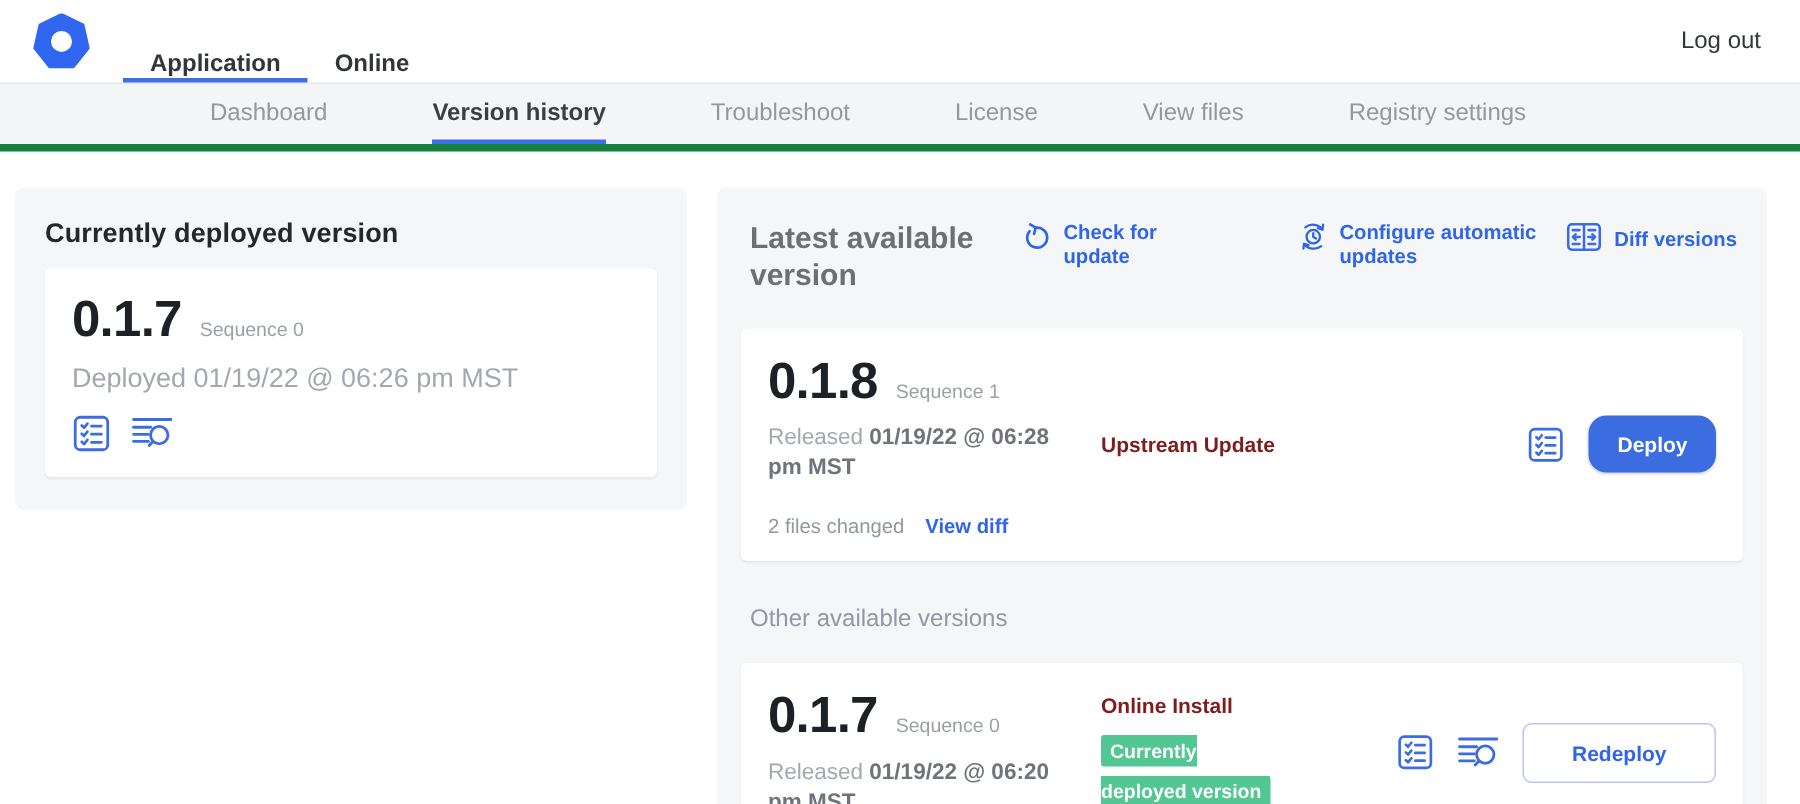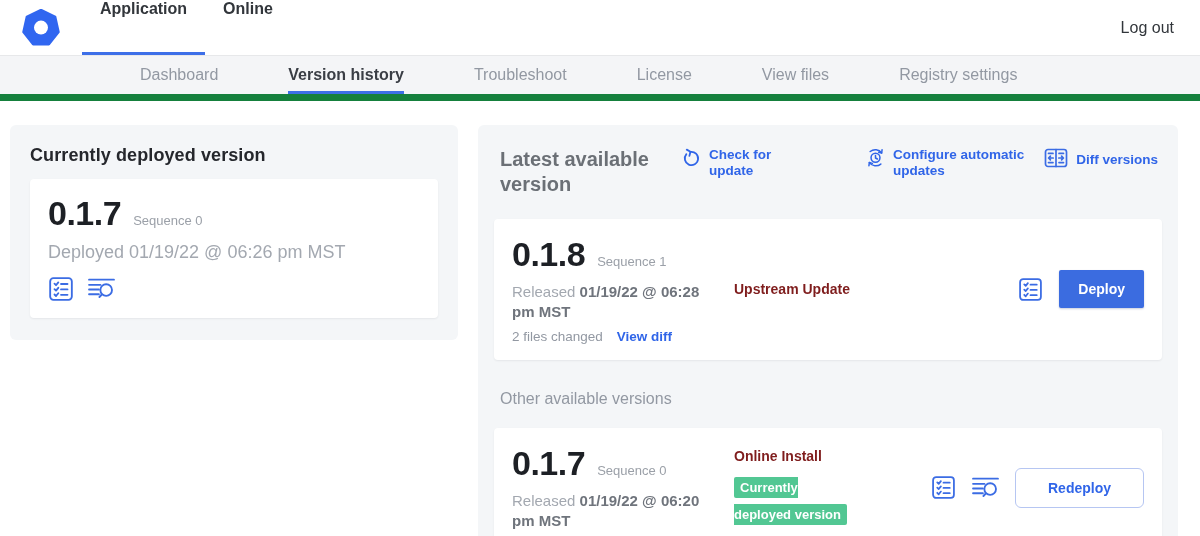--- a/index.html
+++ b/index.html
@@ -3,32 +3,32 @@
 <meta charset="utf-8">
 <style>
   * { margin: 0; padding: 0; box-sizing: border-box; }
   html, body { width: 1200px; height: 536px; background: #fff; overflow: hidden;
     font-family: "Liberation Sans", "DejaVu Sans", sans-serif; color: #32363b; }
 
   
   .header { height: 55px; display: flex; align-items: stretch; background: #fff; }
   .logo-wrap { display: flex; align-items: center; padding: 0 0 0 22px; }
   .header-tabs { display: flex; margin-left: 22px; }
-  .header-tab { display: flex; align-items: flex-start; padding: 0 18px; font-size: 16px;
+  .header-tab { display: flex; align-items: flex-end; padding: 0 18px; font-size: 16px;
     font-weight: 600; color: #32363b; cursor: pointer; border-bottom: 3px solid transparent; }
   .header-tab.active { border-bottom-color: #3d6fe8; }
   .header-right { margin-left: auto; display: flex; align-items: center; padding-right: 26px; gap: 26px; }
   .add-app-btn { border: 1px solid #92aef5; background: #fff; color: #3065e8; font-weight: 700;
     font-size: 14px; padding: 9px 22px; border-radius: 19px; cursor: pointer;
     font-family: inherit; }
   .logout { font-size: 16px; color: #32363b; cursor: pointer; }
 
   
   .subnav { height: 46px; background: #f4f5f7; border-top: 1px solid #e7e8ea;
-    border-bottom: 7px solid #15803d; display: flex; align-items: stretch;
+    border-bottom: 5px solid #15803d; display: flex; align-items: stretch;
     padding-left: 140px; gap: 70px; }
   .subnav-item { display: flex; align-items: center; font-size: 16px; color: #9298a2;
     cursor: pointer; border-bottom: 3px solid transparent; padding-top: 2px; }
   .subnav-item.active { color: #3a3e45; font-weight: 600; border-bottom-color: #3d6fe8; }
 
   
   .main { display: flex; align-items: flex-start; padding: 24px 22px 8px 10px; gap: 20px; }
   .panel { background: #f4f6f8; border-radius: 6px; }
   .panel-left { width: 448px; padding: 20px 20px 22px 20px; }
   .panel-left h2 { font-size: 18px; font-weight: 700; color: #25272c; letter-spacing: .1px; }
@@ -51,30 +51,30 @@
   .hdr-action svg { margin-top: 1px; flex: none; }
   .act-check { margin-left: 32px; width: 118px; }
   .act-auto  { margin-left: 66px; width: 172px; }
   .act-diff  { margin-left: auto; align-items: flex-end; }
 
   .release-card { margin-top: 22px; padding: 16px 18px; display: flex; align-items: center; min-height: 134px; }
   .rel-left { width: 200px; flex: none; }
   .released-line { margin-top: 8px; font-size: 15px; line-height: 1.35; width: 192px; }
   .released-prefix { color: #a3a8b0; }
   .released-date { color: #6f747c; font-weight: 600; }
-  .files-row { margin-top: 6px; font-size: 13.5px; display: flex; gap: 14px; align-items: center; }
+  .files-row { margin-top: 20px; font-size: 13.5px; display: flex; gap: 14px; align-items: center; }
   .files-changed { color: #9298a2; }
   .view-diff { color: #3065e8; font-weight: 600; cursor: pointer; }
   .rel-mid { flex: 1; padding-left: 22px; align-self: center; }
   .rel-source { font-size: 14px; font-weight: 600; color: #7f1d1d; }
   .badge-wrap { margin-top: 10px; width: 122px; line-height: 1.65; }
   .deployed-badge { display: inline; background: #52c793; color: #fff; font-size: 13px;
     font-weight: 600; padding: 3px 6px; border-radius: 2px; }
   .rel-right { margin-left: auto; display: flex; align-items: center; gap: 16px; }
-  .deploy-btn { background: #3b6ce0; color: #fff; border: none; border-radius: 2px;
+  .deploy-btn { background: #3b6ce0; color: #fff; border: none; border-radius: 12px;
     font-size: 14px; font-weight: 700; padding: 11px 19px; cursor: pointer;
     box-shadow: 0 1px 2px rgba(40,60,120,.25); font-family: inherit; }
   .redeploy-btn { background: #fff; color: #3065e8; border: 1px solid #b6c6f2; border-radius: 6px;
     font-size: 14px; font-weight: 700; padding: 11px 32px; cursor: pointer; font-family: inherit; }
 
   .other-title { margin: 30px 0 0 6px; font-size: 16px; color: #9298a2; }
   .other-card { margin-top: 20px; min-height: 120px; }
   .other-card .rel-mid { align-self: center; }
 </style>
 </head>

